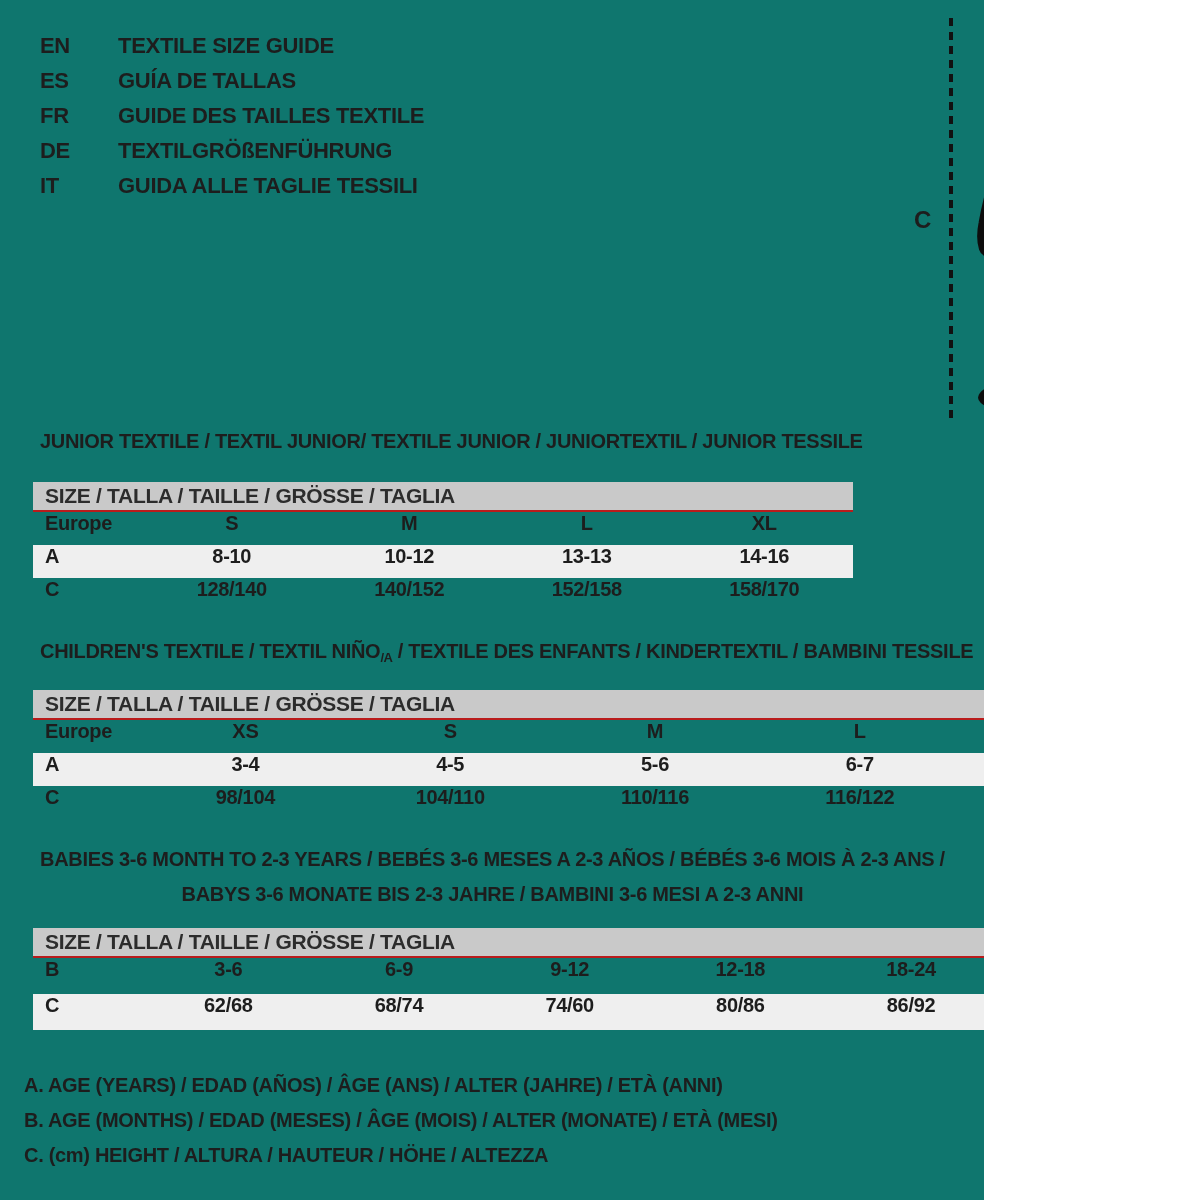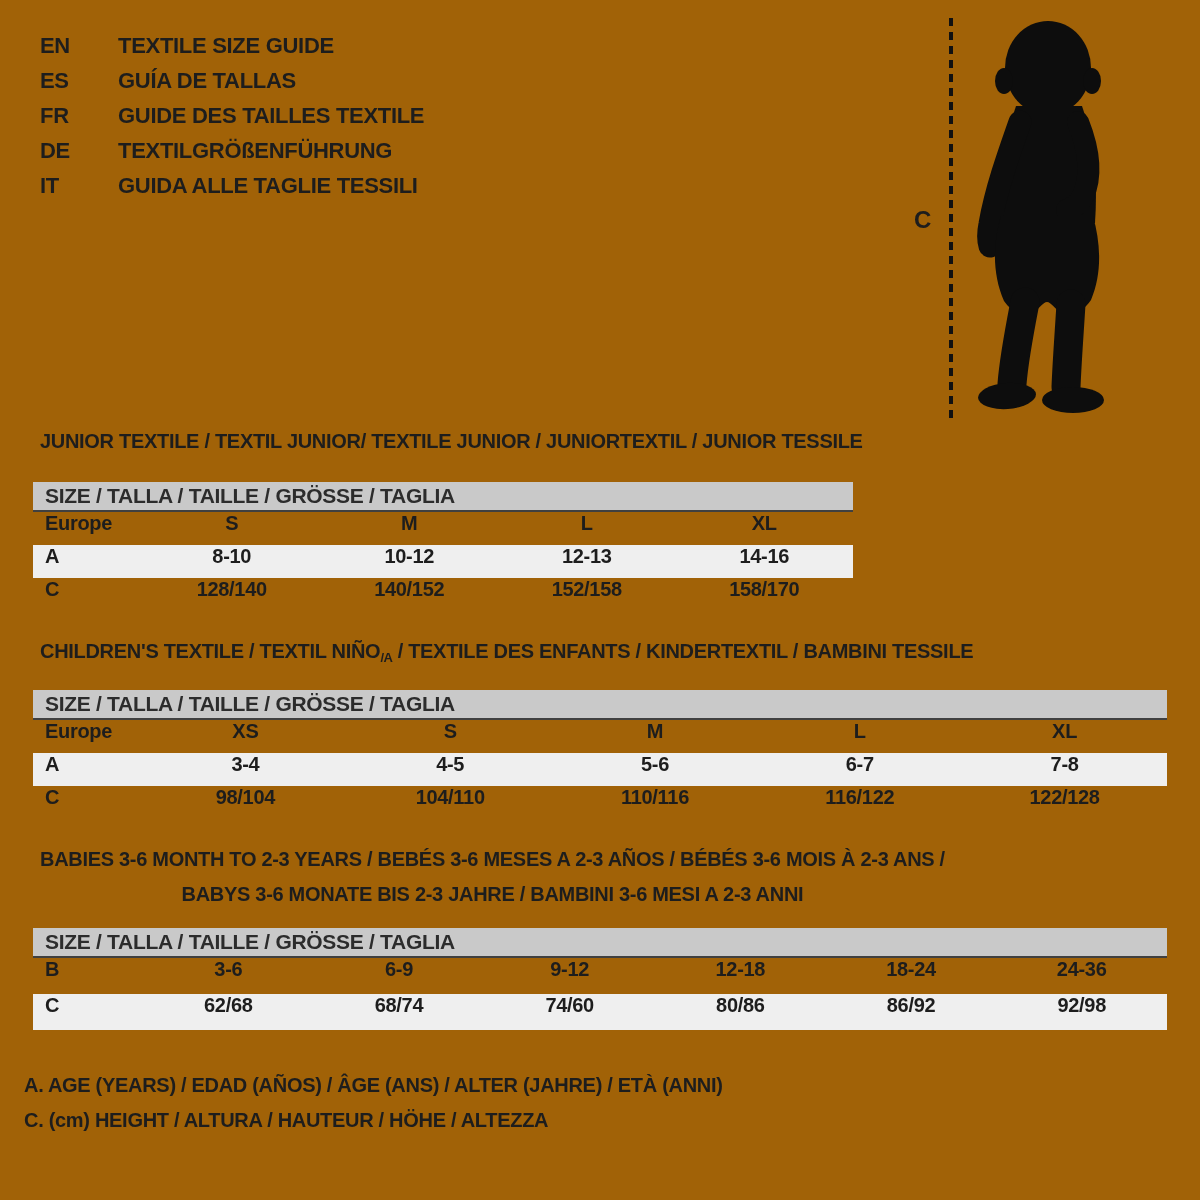--- a/index.html
+++ b/index.html
@@ -1,18 +1,18 @@
 <!DOCTYPE html>
 <html><head>
 <meta charset="utf-8">
 <style>
   * { margin:0; padding:0; box-sizing:border-box; }
   html,body { background:#ffffff; }
   .page {
-    position:relative; width:1200px; height:1200px; background:#a16207;
+    position:relative; width:984px; height:1200px; background:#0f766e;
     font-family:"Liberation Sans","DejaVu Sans",sans-serif;
     color:#1d1d1d; font-weight:bold; overflow:hidden;
     font-stretch:condensed; letter-spacing:-0.3px;
   }
 
   
   .lang-block { position:absolute; left:40px; top:28px; }
   .lang-row { display:flex; height:35px; align-items:center; font-size:22px; }
   .lang-code { width:78px; }
   .lang-label { white-space:nowrap;text-align:center; }
@@ -24,21 +24,21 @@
   .toddler { position:absolute; left:66px; top:16px; }
 
   
   .section-title { position:absolute; left:40px; font-size:20px; white-space:nowrap; }
   .section-title sub { font-size:13px; vertical-align:-4px; letter-spacing:-0.5px; }
   .two-line { line-height:35px;text-align:center; }
 
   
   .size-table { position:absolute; left:33px; }
   .bar {
-    height:30px; background:#c9c9c9; border-bottom:2px solid #404040;
+    height:30px; background:#c9c9c9; border-bottom:2px solid #b91c1c;
     display:flex; align-items:center; padding-left:12px;
     font-size:21px; color:#2c2c2c; white-space:nowrap;
   }
   .trow { display:flex; height:33px; font-size:20px; }
   .trow.tall { height:36px; }
   .trow.shade { background:#efefef; }
   .rlabel { width:110px; padding-left:12px; }
   .cell { flex:1; text-align:center; }
 
   
@@ -110,21 +110,21 @@
       <span class="rlabel">Europe</span>
       <span class="cell">S</span>
       <span class="cell">M</span>
       <span class="cell">L</span>
       <span class="cell">XL</span>
     </div>
     <div class="trow shade">
       <span class="rlabel">A</span>
       <span class="cell">8-10</span>
       <span class="cell">10-12</span>
-      <span class="cell">12-13</span>
+      <span class="cell">13-13</span>
       <span class="cell">14-16</span>
     </div>
     <div class="trow">
       <span class="rlabel">C</span>
       <span class="cell">128/140</span>
       <span class="cell">140/152</span>
       <span class="cell">152/158</span>
       <span class="cell">158/170</span>
     </div>
   </div>
@@ -179,16 +179,17 @@
       <span class="cell">68/74</span>
       <span class="cell">74/60</span>
       <span class="cell">80/86</span>
       <span class="cell">86/92</span>
       <span class="cell">92/98</span>
     </div>
   </div>
 
   <div class="legend">
     <div class="legend-line">A. AGE (YEARS) / EDAD (AÑOS) / ÂGE (ANS) / ALTER (JAHRE) / ETÀ (ANNI)</div>
+    <div class="legend-line">B. AGE (MONTHS) / EDAD (MESES) / ÂGE (MOIS) / ALTER (MONATE) / ETÀ (MESI)</div>
     <div class="legend-line">C. (cm) HEIGHT / ALTURA / HAUTEUR / HÖHE / ALTEZZA</div>
   </div>
 
 </div>
 
 </body></html>

